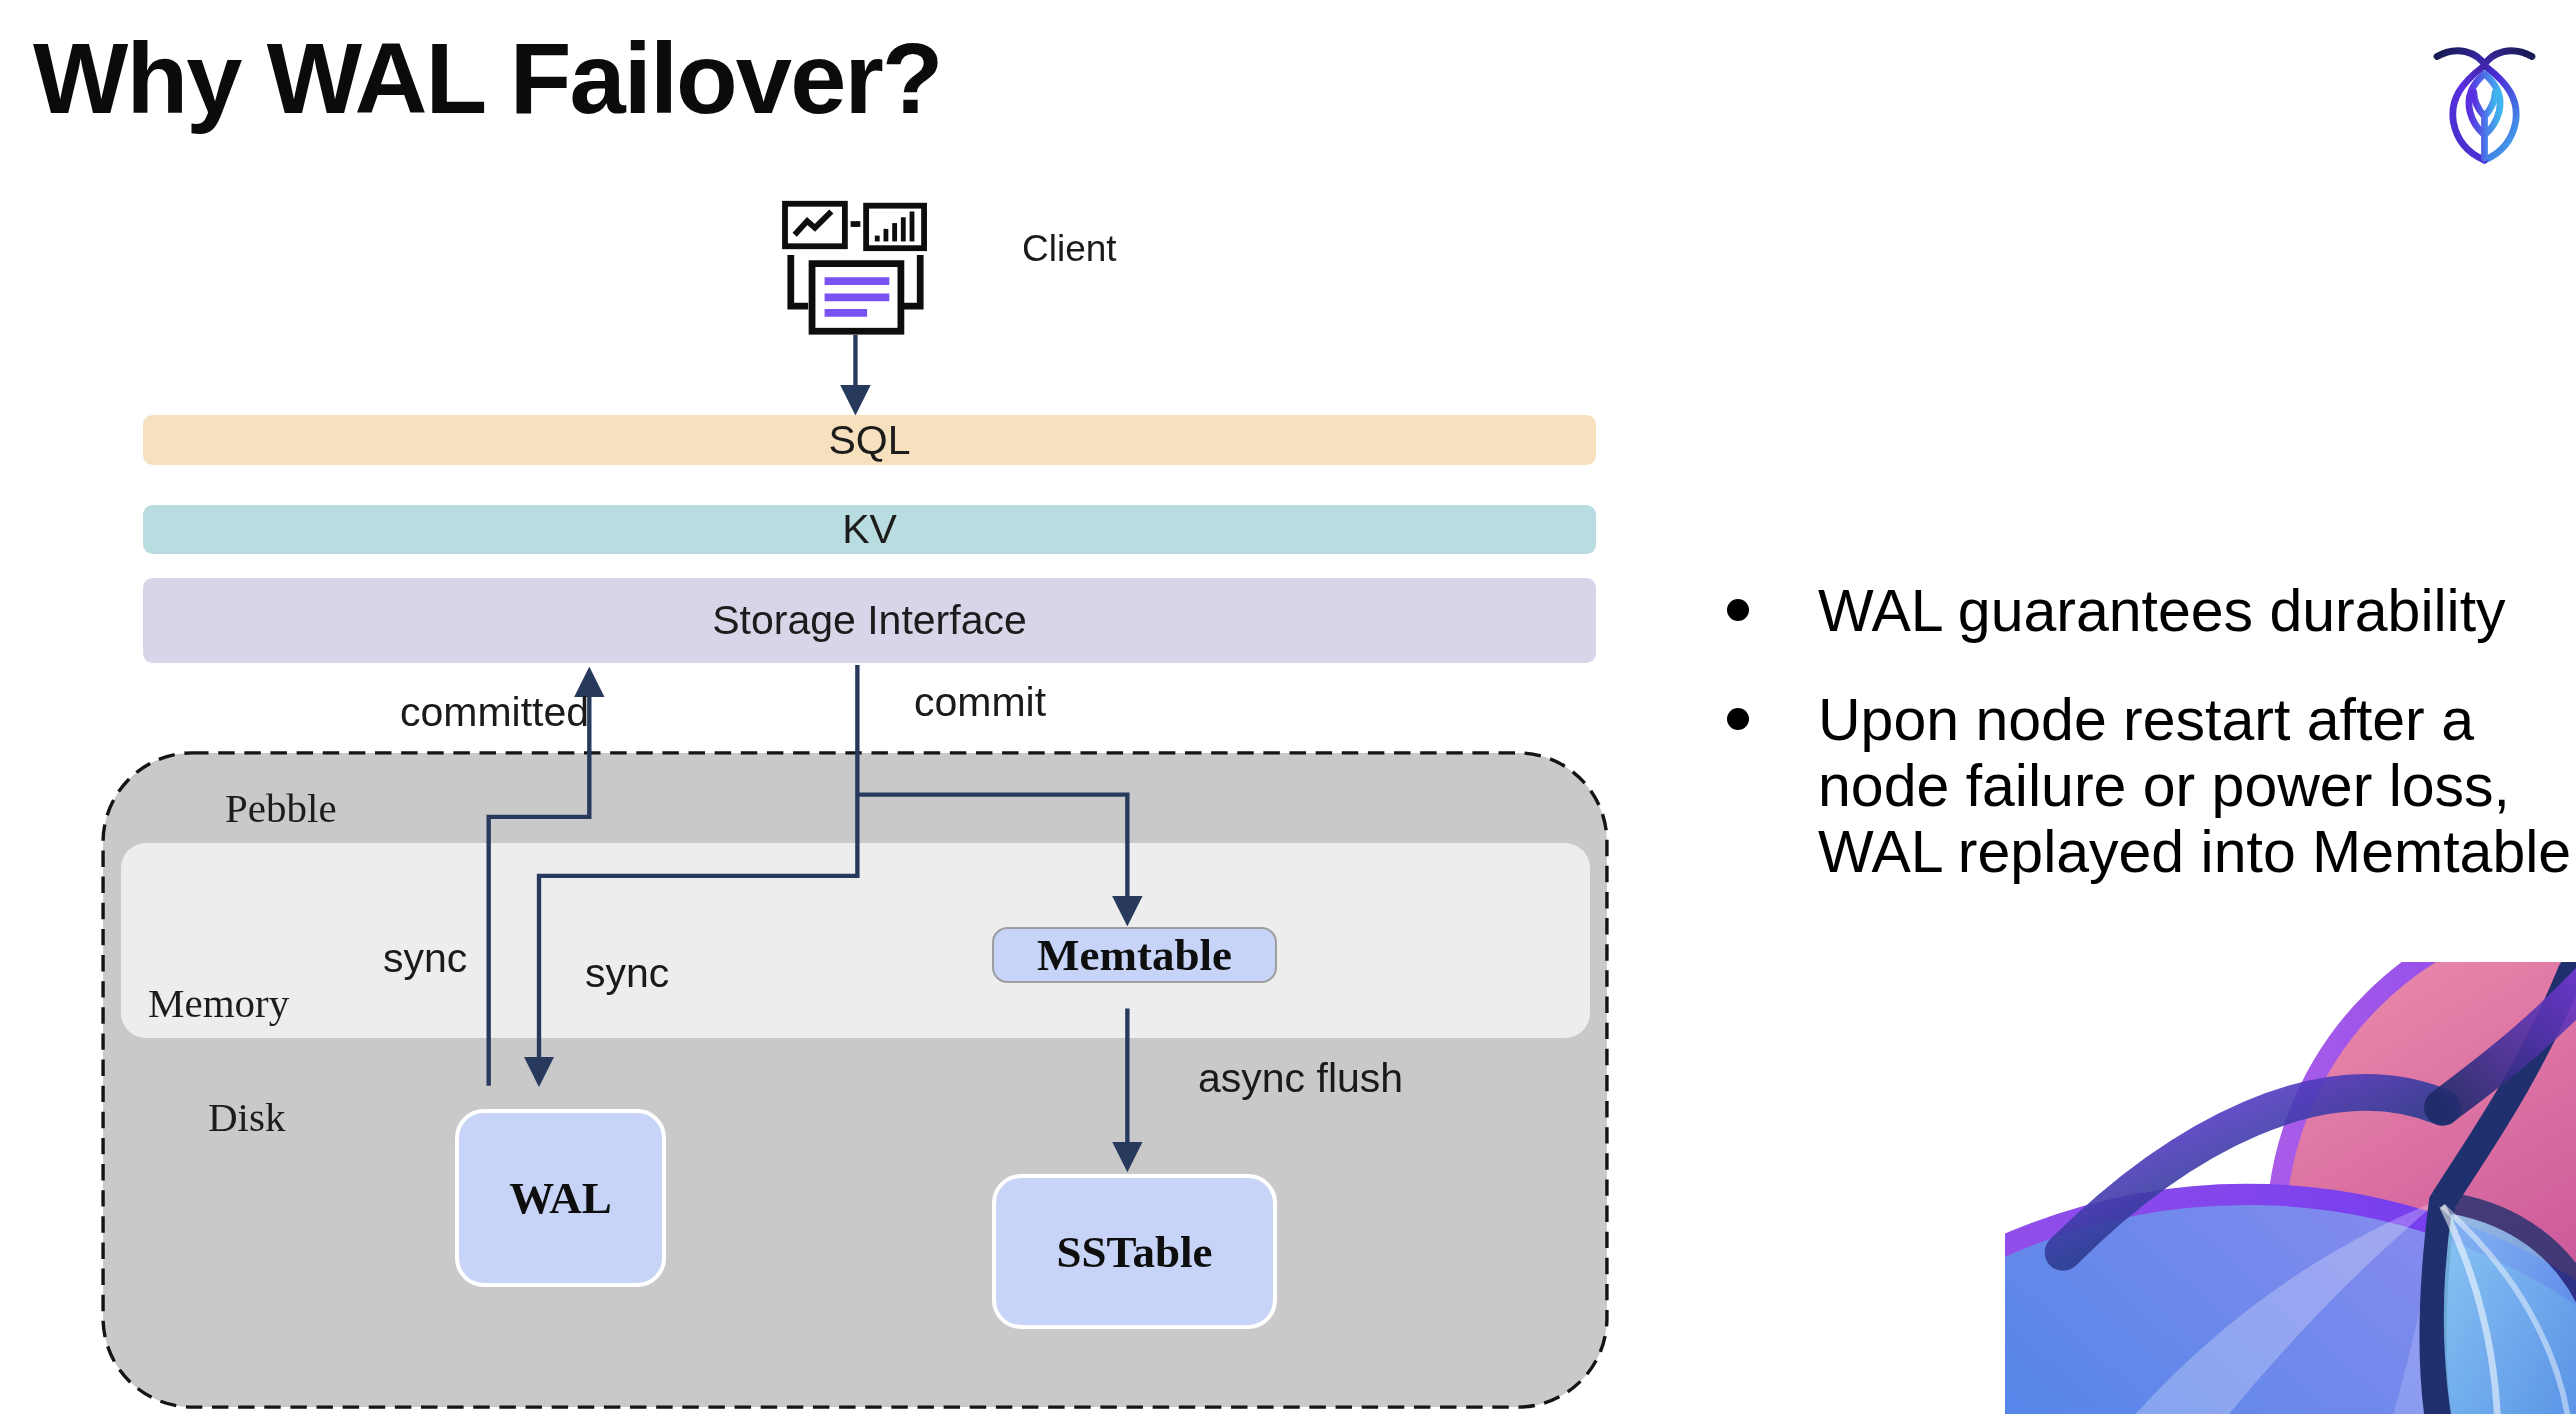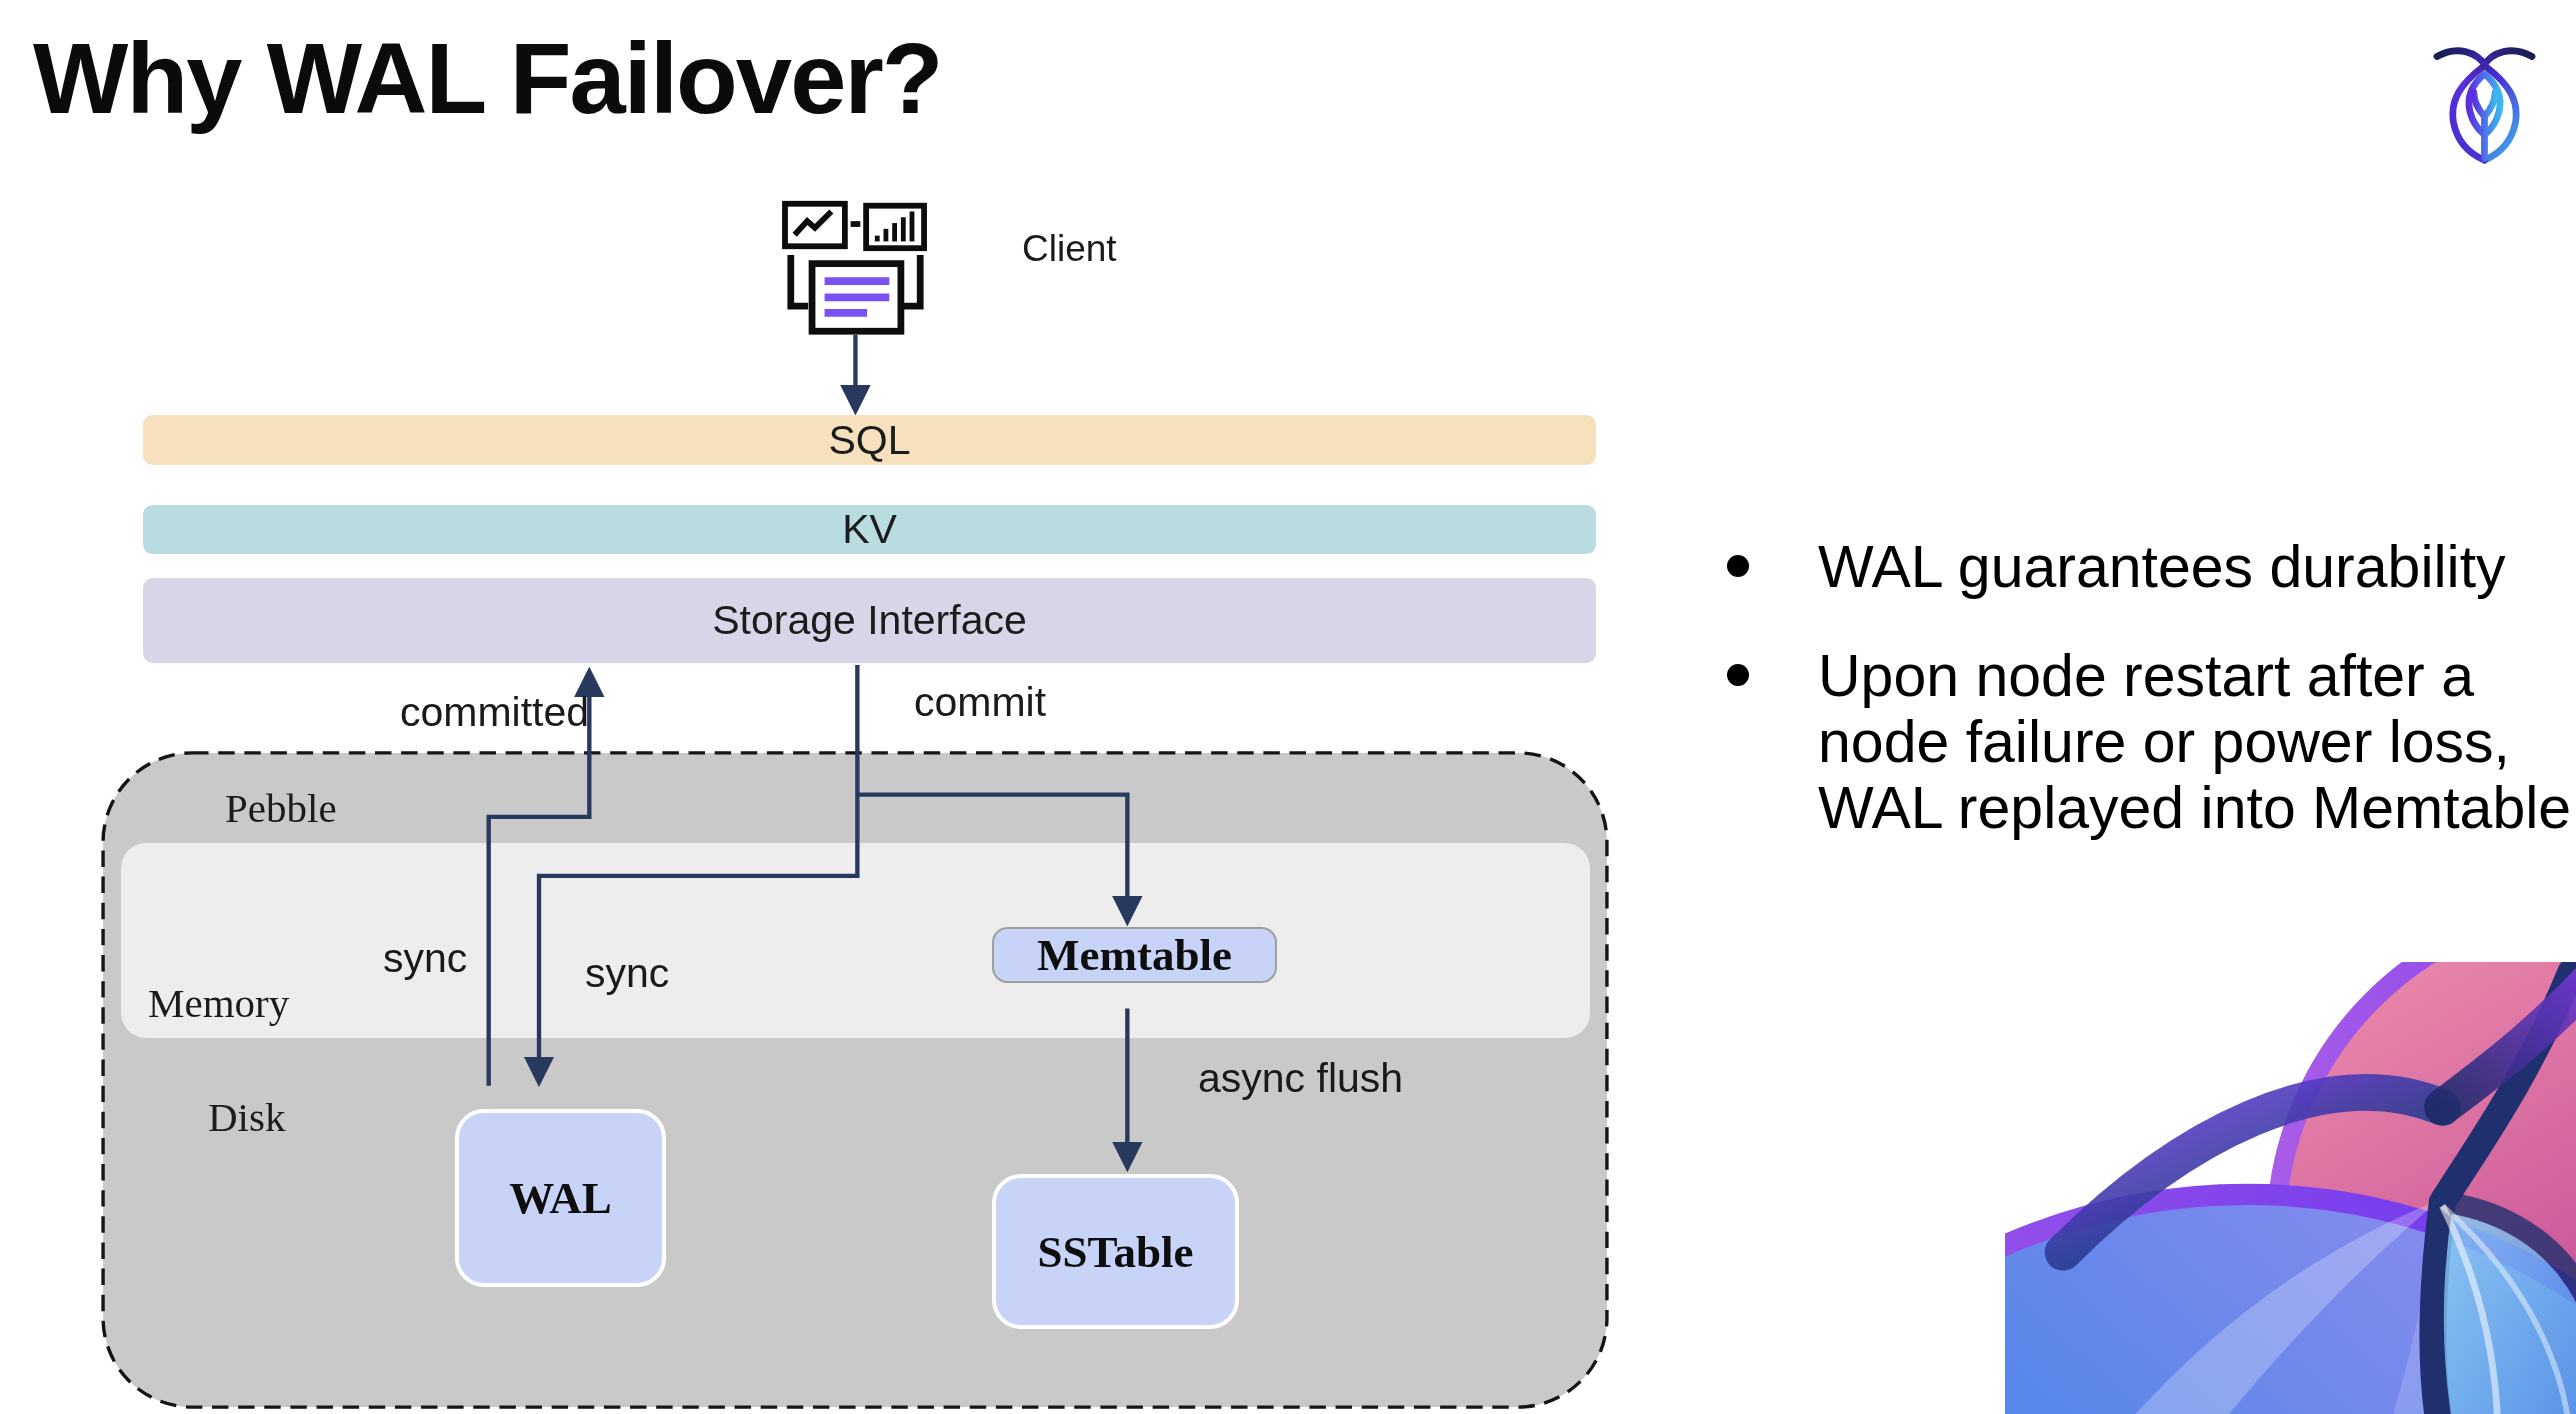--- a/index.html
+++ b/index.html
@@ -74,21 +74,21 @@
   }
   .node-wal {
     left: 455px; top: 1109px; width: 211px; height: 178px;
     border: 4.8px solid #ffffff; border-radius: 29px;
   }
   .node-memtable {
     left: 992px; top: 927px; width: 285px; height: 56px;
     border: 2.9px solid #9e9e9e; border-radius: 15.5px;
   }
   .node-sstable {
-    left: 992px; top: 1174px; width: 247px; height: 155px;
+    left: 992px; top: 1174px; width: 285px; height: 155px;
     border: 4.8px solid #ffffff; border-radius: 29px;
   }
 
   
   .edge-label {
     font-family: "Liberation Sans", sans-serif;
     font-size: 41px;
     color: #1a1a1a;
     z-index: 6;
     white-space: nowrap;
@@ -117,20 +117,21 @@
 
   
   .bullets {
     left: 1713px; top: 534px; width: 861px; z-index: 4;
     color: #000000;
   }
   .bullet-item {
     display: grid;
     grid-template-columns: 105px 755px;
     align-items: start;
+    margin-top: 44px;
   }
   .bullet-item + .bullet-item { margin-top: 43px; }
   .bullet-dot {
     width: 22px; height: 22px;
     margin: 21px 0 0 13.5px;
     border-radius: 50%;
     background: #000000;
   }
   .bullet-text {
     font-size: 59px;

